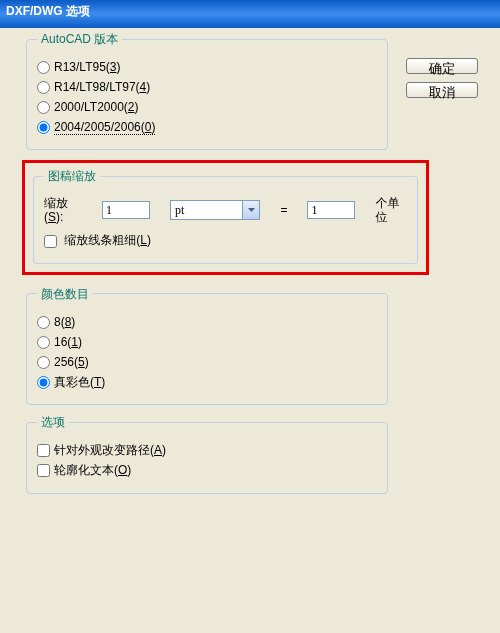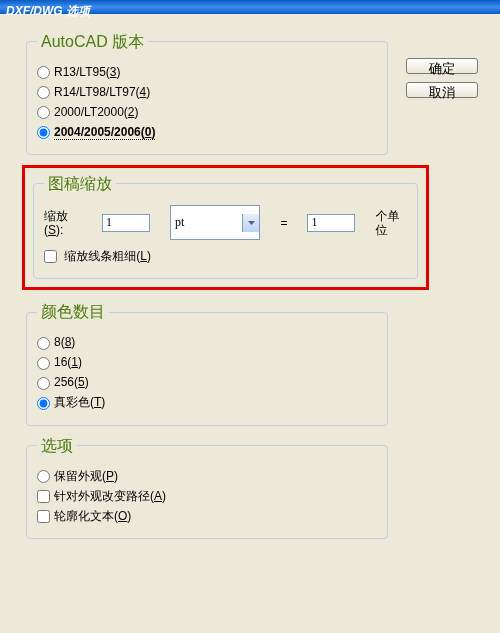--- a/index.html
+++ b/index.html
@@ -2,58 +2,57 @@
 <html><head>
 <meta charset="utf-8">
 <style>
 html,body{margin:0;padding:0}
 body{
   width:500px;height:633px;
   font:12px/1.2 "Microsoft YaHei","SimSun",Tahoma,sans-serif;
   background:#ece9d8;color:#000;overflow:hidden;
 }
 .titlebar{
-  height:14px;background:linear-gradient(#3a6ea5,#3a6ea5);
+  height:28px;background:linear-gradient(#3a6ea5,#3a6ea5);
   color:#fff;font-weight:bold;padding:4px 6px 0;box-sizing:border-box;
   font-size:12px;
   background:linear-gradient(to bottom,#0a246a,#3a6ea5 6%,#3a6ea5 94%,#0a246a);
   background:#0a246a;background:linear-gradient(#2a5fa3,#1f4e8a);
   background:linear-gradient(#0a5bc4,#2a7de1 40%,#0a5bc4);
   background:#0a246a;
   background:linear-gradient(#0058c6,#2a7de1 40%,#0058c6);
-  font-style:italic;
 }
 .titlebar{background:linear-gradient(#0a5bc4,#3c8cf0 50%,#0a5bc4);}
 .client{
   position:absolute;left:0;top:22px;right:0;bottom:0;
   padding:10px 12px 0 14px;box-sizing:border-box;
 }
 .btncol{
   position:absolute;right:22px;top:36px;display:flex;flex-direction:column;gap:8px;
 }
 .winbtn{
   width:72px;height:16px;border:1px solid #7a7a7a;border-radius:3px;
   background:linear-gradient(#fff,#eae7d9);font:12px inherit;cursor:pointer;
 }
 fieldset{
   border:1px solid #bfd0e5;border-radius:4px;
   margin:0 100px 10px 12px;padding:8px 10px 10px;
   position:relative;
 }
-legend{color:#4d7c0f;padding:0 4px;font-size:16px}
+legend{color:#0f766e;padding:0 4px;font-size:12px}
 input[type=radio],input[type=checkbox]{margin:0 4px 0 0;vertical-align:middle}
 label{vertical-align:middle}
 u{text-decoration:underline}
 .scale-row{display:flex;align-items:center;gap:20px;margin:4px 0 8px}
 .txtin{
   width:48px;height:18px;border:1px solid #7f9db9;background:#fff;
   padding:1px 3px;box-sizing:border-box;font:12px Tahoma;
 }
 .combo{
-  width:102px;height:35px;border:1px solid #7f9db9;background:#fff;
+  width:102px;height:20px;border:1px solid #7f9db9;background:#fff;
   display:inline-flex;align-items:center;justify-content:space-between;
   padding:0 0 0 4px;box-sizing:border-box;font:12px Tahoma;
 }
 .combo-btn{
   width:16px;height:18px;border-left:1px solid #7f9db9;
   background:linear-gradient(#e6eefc,#bcd3f3);
   display:flex;align-items:center;justify-content:center;
 }
 .combo-btn svg{width:7px;height:4px}
 .redbox{
@@ -75,21 +74,21 @@
   <div class="btncol">
     <button class="winbtn">确定</button>
     <button class="winbtn">取消</button>
   </div>
 
   <fieldset id="fs-autocad">
     <legend>AutoCAD 版本</legend>
   <div class="opt"><label><input type="radio" name="g-autocad" style=""><span>R13/LT95(</span><u>3</u><span>)</span></label></div>
       <div class="opt"><label><input type="radio" name="g-autocad" style=""><span>R14/LT98/LT97(</span><u>4</u><span>)</span></label></div>
       <div class="opt"><label><input type="radio" name="g-autocad" style=""><span>2000/LT2000(</span><u>2</u><span>)</span></label></div>
-      <div class="opt"><label><input type="radio" name="g-autocad" checked="" style=""><span style="border-bottom: 1px dotted rgb(0, 0, 0); font-weight: bold;"><span>2004/2005/2006(</span><u>0</u><span>)</span></span></label></div>
+      <div class="opt"><label><input type="radio" name="g-autocad" checked="" style=""><span style="border-bottom: 1px dotted rgb(0, 0, 0);"><span>2004/2005/2006(</span><u>0</u><span>)</span></span></label></div>
     </fieldset>
 
   <div class="redbox">
     <fieldset>
       <legend>图稿缩放</legend>
       <div class="scale-row">
         <span><span>缩放(</span><u>S</u><span>):</span></span>
         <input class="txtin" value="1" style="">
         <div class="combo">
           <span>pt</span>
@@ -116,18 +115,17 @@
     <legend>颜色数目</legend>
   <div class="opt"><label><input type="radio" name="g-colors" style=""><span>8(</span><u>8</u><span>)</span></label></div>
       <div class="opt"><label><input type="radio" name="g-colors" style=""><span>16(</span><u>1</u><span>)</span></label></div>
       <div class="opt"><label><input type="radio" name="g-colors" style=""><span>256(</span><u>5</u><span>)</span></label></div>
       <div class="opt"><label><input type="radio" name="g-colors" checked="" style=""><span>真彩色(</span><u>T</u><span>)</span></label></div>
     </fieldset>
 
 
   <fieldset id="fs-options">
     <legend>选项</legend>
-  <div class="opt"><label><input type="radio" name="g-options" style=""><span>保留外观(</span><u>P</u><span>)</span></label></div>
       <div class="opt"><label><input type="checkbox" style=""><span>针对外观改变路径(</span><u>A</u><span>)</span></label></div>
       <div class="opt"><label><input type="checkbox" style=""><span>轮廓化文本(</span><u>O</u><span>)</span></label></div>
     </fieldset>
 
 </div>
 
 </body></html>

